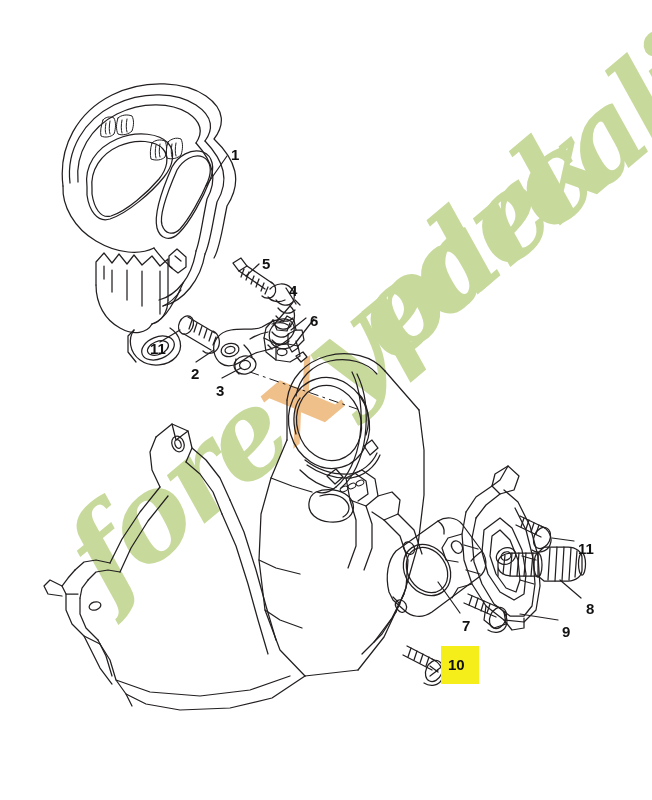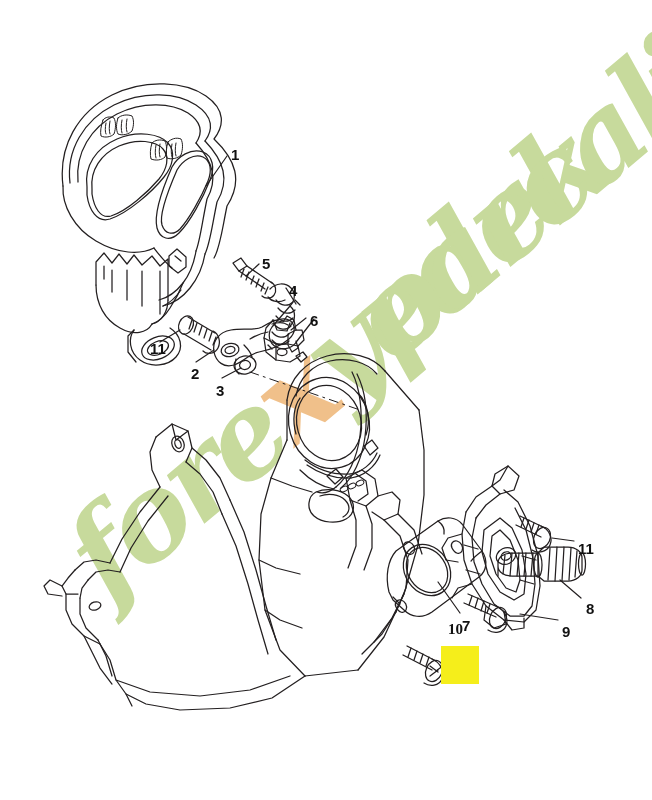--- a/index.html
+++ b/index.html
@@ -416,16 +416,16 @@
     <span class="lbl" style="left:262px;top:256px;">5</span>
     <span class="lbl" style="left:289px;top:283px;">4</span>
     <span class="lbl" style="left:310px;top:313px;">6</span>
     <span class="lbl" style="left:150px;top:341px;">11</span>
     <span class="lbl" style="left:191px;top:366px;">2</span>
     <span class="lbl" style="left:216px;top:383px;">3</span>
     <span class="lbl" style="left:578px;top:541px;">11</span>
     <span class="lbl" style="left:586px;top:601px;">8</span>
     <span class="lbl" style="left:562px;top:624px;">9</span>
     <span class="lbl" style="left:462px;top:618px;">7</span>
-    <span class="lbl" style="left:448px;top:622px;font-family:Liberation Serif, serif;">10</span>
+    <span class="lbl" style="left:448px;top:657px;">10</span>
   </div>
 
 </div>
 
 </body></html>

